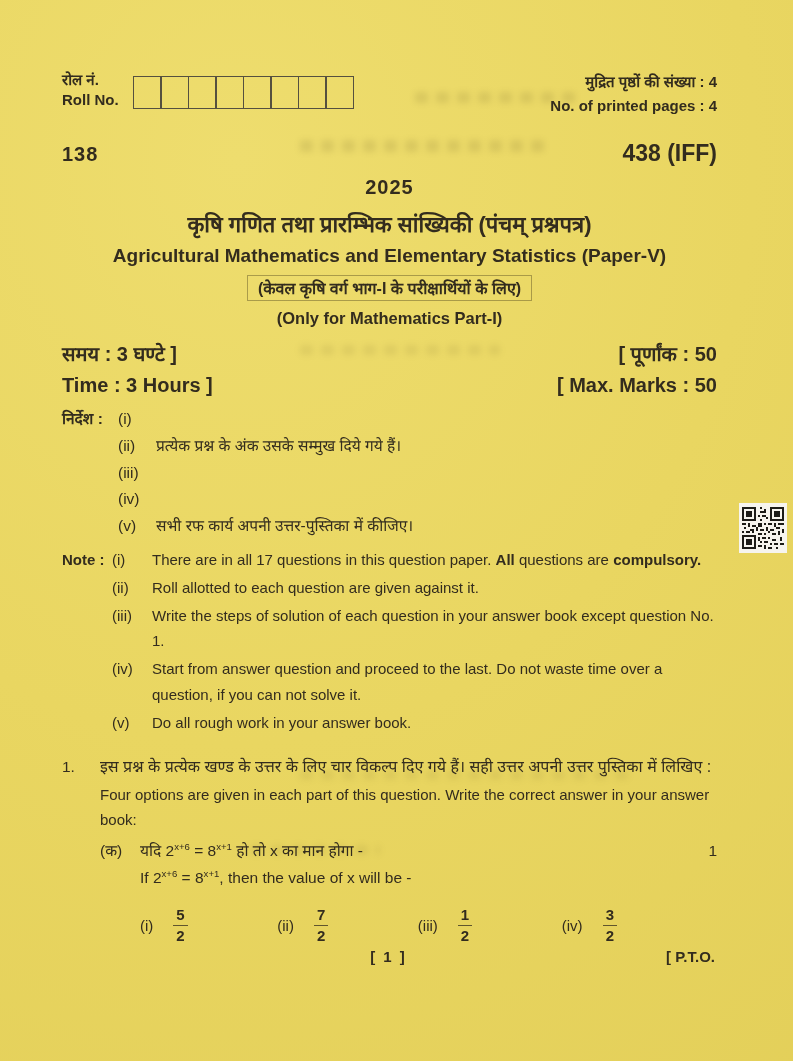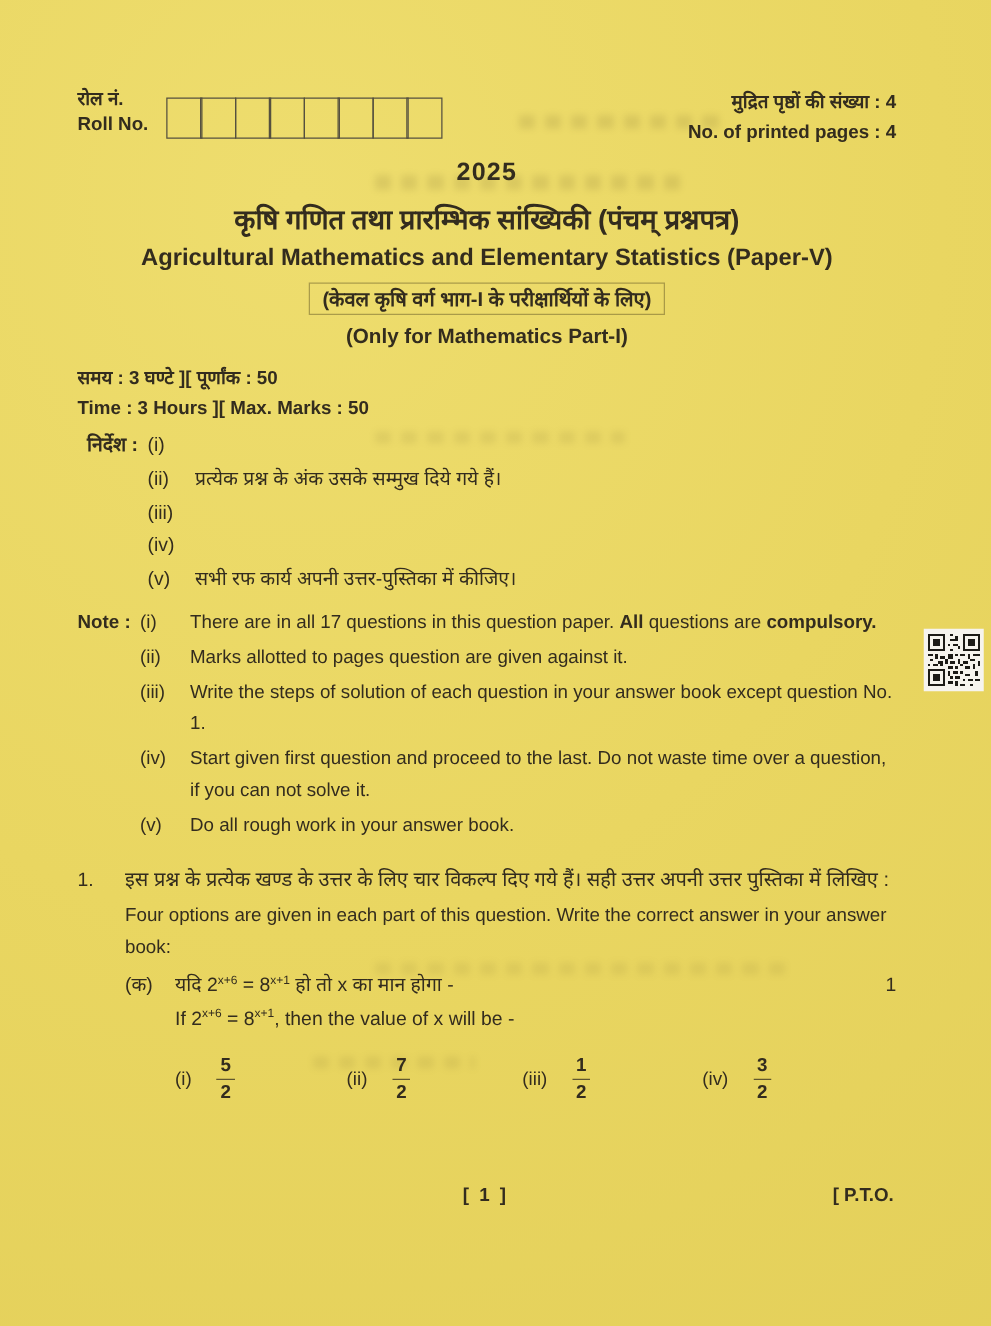--- a/index.html
+++ b/index.html
@@ -7,48 +7,48 @@
   .page {
     position:relative; width:793px; height:1061px; margin:0 auto;
     background: radial-gradient(130% 110% at 30% 15%, #eedd6e 0%, #e9d661 50%, #e3cf59 100%);
     font-family:"Liberation Sans","DejaVu Sans",sans-serif;
     color:#332c1e; overflow:hidden;
   }
   .content { position:absolute; left:62px; right:76px; top:70px; }
 
   
   .hdr { display:flex; justify-content:space-between; align-items:flex-start; }
-  .roll-block { display:flex; gap:14px;align-items:flex-end; }
+  .roll-block { display:flex; gap:14px; }
   .roll-labels { font-weight:bold; font-size:15px; line-height:1.35; }
   .roll-grid { display:flex; margin-top:6px; height:33px; }
   .roll-grid .cell { width:29px; border:1.5px solid #55503f; margin-left:-1.5px; }
   .roll-grid .cell:first-child { margin-left:0; }
   .pages-block { text-align:right; font-weight:bold; font-size:15px; line-height:1.6; }
 
   .code-row { display:flex; justify-content:space-between; align-items:baseline; margin-top:22px; }
   .paper-number { font-size:20px; font-weight:bold; letter-spacing:1px; }
   .paper-code { font-size:23px; font-weight:bold; }
 
   .year { text-align:center; font-size:20px; font-weight:bold; margin-top:9px; letter-spacing:1px; }
   .title-hi { text-align:center; font-size:22px; font-weight:bold; margin-top:9px; }
   .title-en { text-align:center; font-size:19px; font-weight:bold; margin-top:7px; }
   .restrict-hi {
     width:fit-content; margin:8px auto 0; font-size:16px; font-weight:bold;
     border:1px solid rgba(70,60,25,0.40); padding:1px 10px;
   }
   .restrict-en { text-align:center; font-size:16.5px; font-weight:bold; margin-top:8px; }
 
-  .meta-row { display:flex; justify-content:flex-start; font-weight:bold; font-size:15px; }
+  .meta-row { display:flex; justify-content:space-between; font-weight:bold; font-size:20px; }
   .meta-row.first { margin-top:12px; }
   .meta-row.second { margin-top:7px; }
 
   
   .instr { margin-top:10px; font-size:15.5px; line-height:1.6; }
   .instr-row { display:flex; align-items:flex-start; margin-top:2px; }
-  .instr-label { width:56px; flex:none; font-weight:bold;text-align:center; }
+  .instr-label { width:56px; flex:none; font-weight:bold; }
   .note-label { width:50px; flex:none; font-weight:bold; }
   .instr-num { width:38px; flex:none; }
   .instr-text { flex:1; }
   .note { font-size:15px; line-height:1.72; margin-top:8px; }
   .note .instr-num { width:40px; }
 
   
   .q1 { margin-top:18px; font-size:15.5px; line-height:1.62; }
   .q1-row { display:flex; }
   .q1-num { width:38px; flex:none; }
@@ -115,20 +115,24 @@
             <span class="cell"></span>
             <span class="cell"></span>
           </div>
       </div>
       <div class="pages-block">
         <div>मुद्रित पृष्ठों की संख्या : 4</div>
         <div>No. of printed pages : 4</div>
       </div>
     </div>
 
+    <div class="code-row">
+      <div class="paper-number">138</div>
+      <div class="paper-code">438 (IFF)</div>
+    </div>
 
     <div class="year">2025</div>
     <div class="title-hi">कृषि गणित तथा प्रारम्भिक सांख्यिकी (पंचम् प्रश्नपत्र)</div>
     <div class="title-en">Agricultural Mathematics and Elementary Statistics (Paper-V)</div>
     <div class="restrict-hi">(केवल कृषि वर्ग भाग-I के परीक्षार्थियों के लिए)</div>
     <div class="restrict-en">(Only for Mathematics Part-I)</div>
 
     <div class="meta-row first">
       <span>समय : 3 घण्टे ]</span>
       <span>[ पूर्णांक  : 50</span>
@@ -165,31 +169,31 @@
 
     <div class="instr note">
       <div class="instr-row">
         <span class="note-label">Note :</span>
         <span class="instr-num">(i)</span>
         <span class="instr-text"><span>There are in all 17 questions in this question paper. </span><span style="font-weight: bold;">All</span><span> questions are </span><span style="font-weight: bold;">compulsory.</span></span>
       </div>
       <div class="instr-row">
         <span class="note-label"></span>
         <span class="instr-num">(ii)</span>
-        <span class="instr-text"><span>Marks allotted to pages question are given against it.</span></span>
+        <span class="instr-text"><span>Roll allotted to each question are given against it.</span></span>
       </div>
       <div class="instr-row">
         <span class="note-label"></span>
         <span class="instr-num">(iii)</span>
         <span class="instr-text"><span>Write the steps of solution of each question in your answer book except question No. 1.</span></span>
       </div>
       <div class="instr-row">
         <span class="note-label"></span>
         <span class="instr-num">(iv)</span>
-        <span class="instr-text"><span>Start given first question and proceed to the last. Do not waste time over a question, if you can not solve it.</span></span>
+        <span class="instr-text"><span>Start from answer question and proceed to the last. Do not waste time over a question, if you can not solve it.</span></span>
       </div>
       <div class="instr-row">
         <span class="note-label"></span>
         <span class="instr-num">(v)</span>
         <span class="instr-text"><span>Do all rough work in your answer book.</span></span>
       </div>
     </div>
 
     <div class="q1">
       <div class="q1-row">

